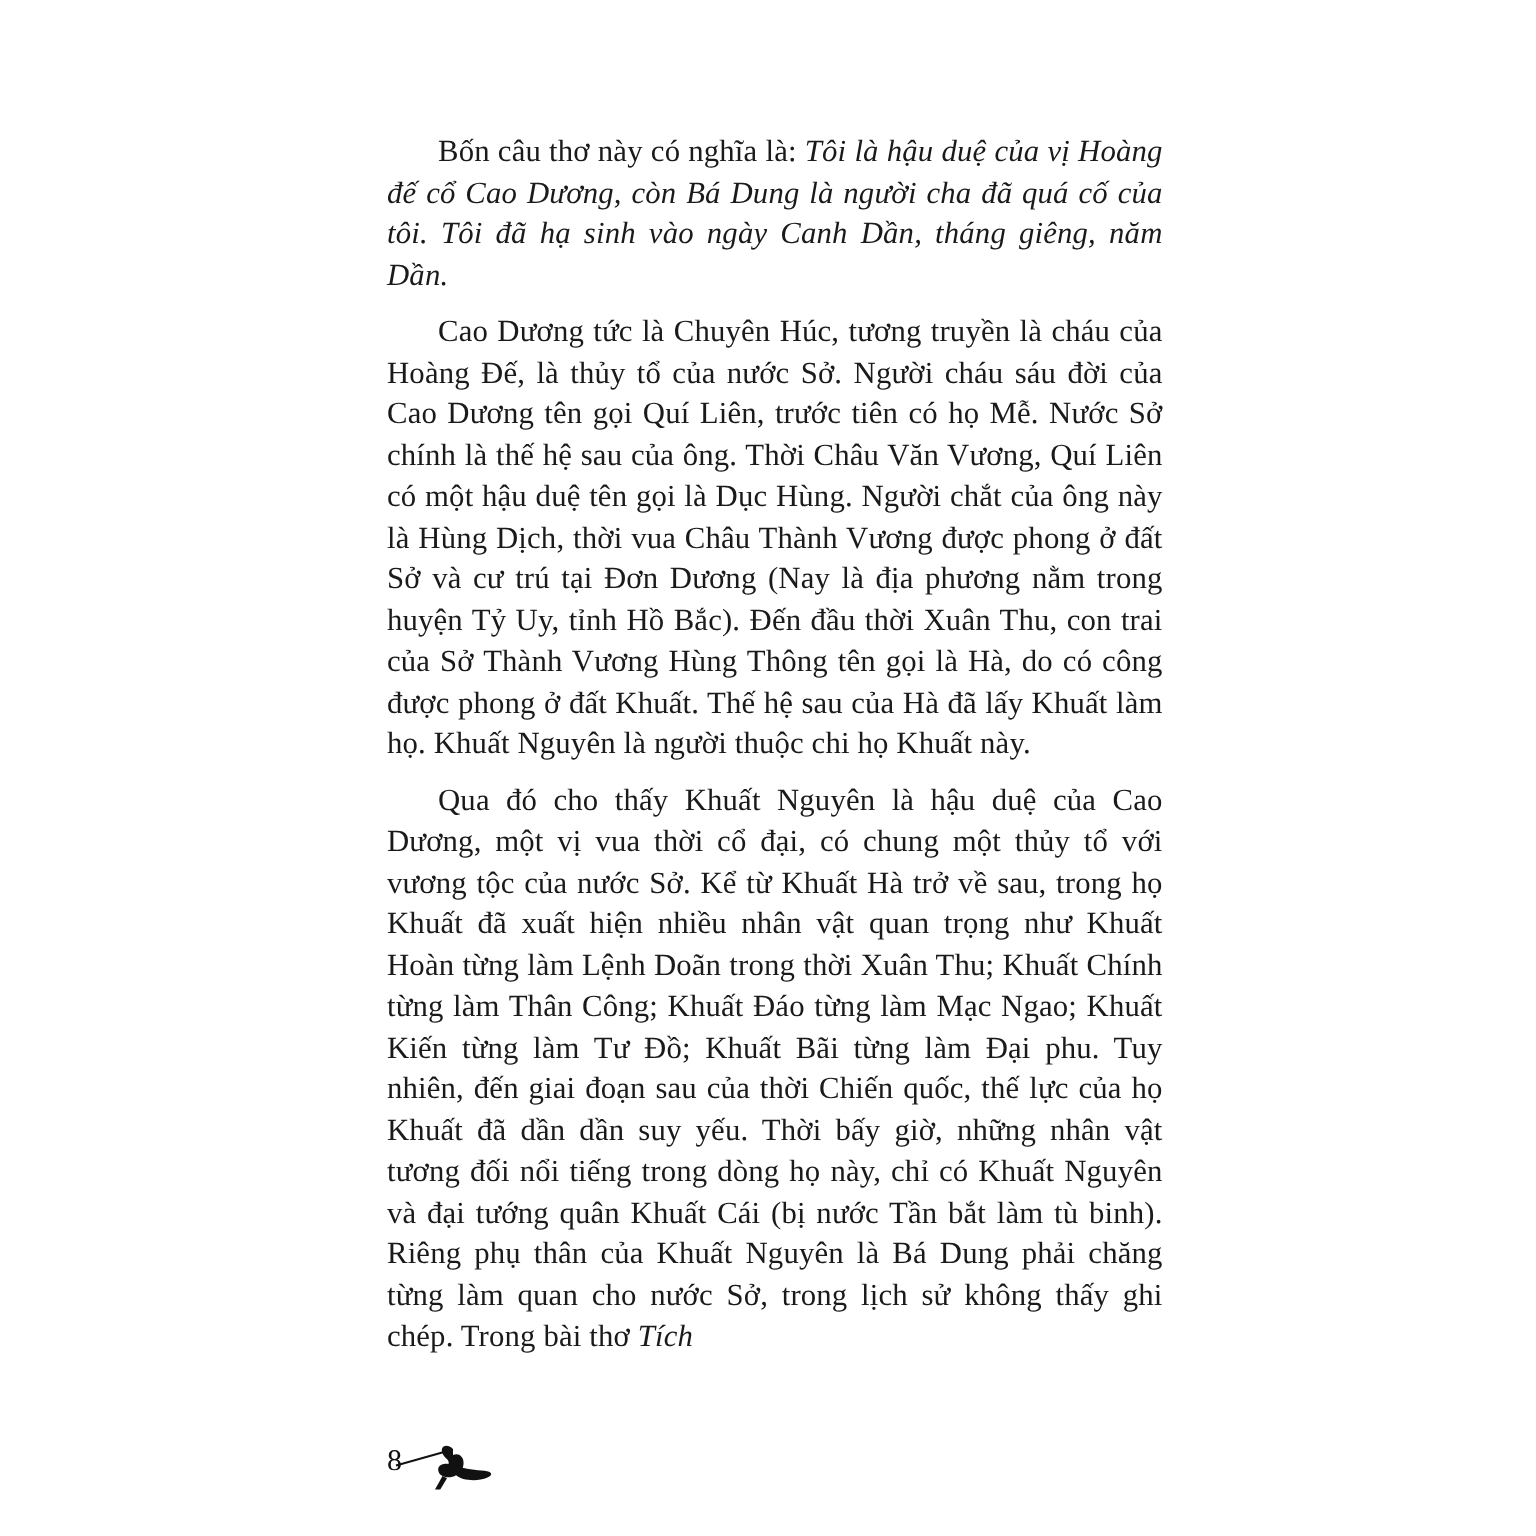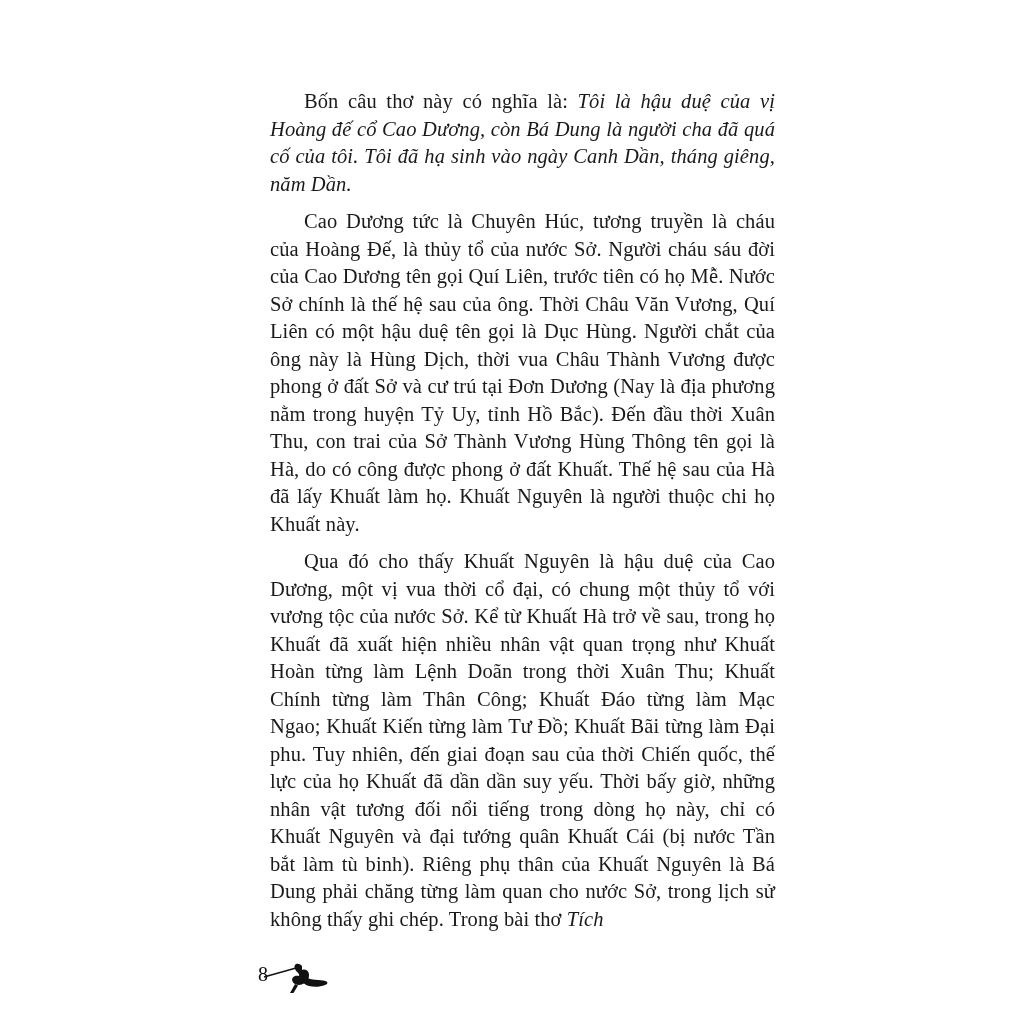--- a/index.html
+++ b/index.html
@@ -21,21 +21,21 @@
     left: 254px;
     top: 88px;
     width: 521px;
     font-size: 20.5px;
     line-height: 27.5px;
     text-align: justify;
     color: #1a1a1a;
     letter-spacing: 0.1px;
   }
   .text-block p {
-    margin: 0 0 10px 16px;
+    margin: 0 0 10px 4px;
     text-indent: 34px;
   }
   .seg-italic {
     font-style: italic;
   }
   .page-footer {
     position: absolute;
     left: 258px;
     top: 959px;
     display: flex;

